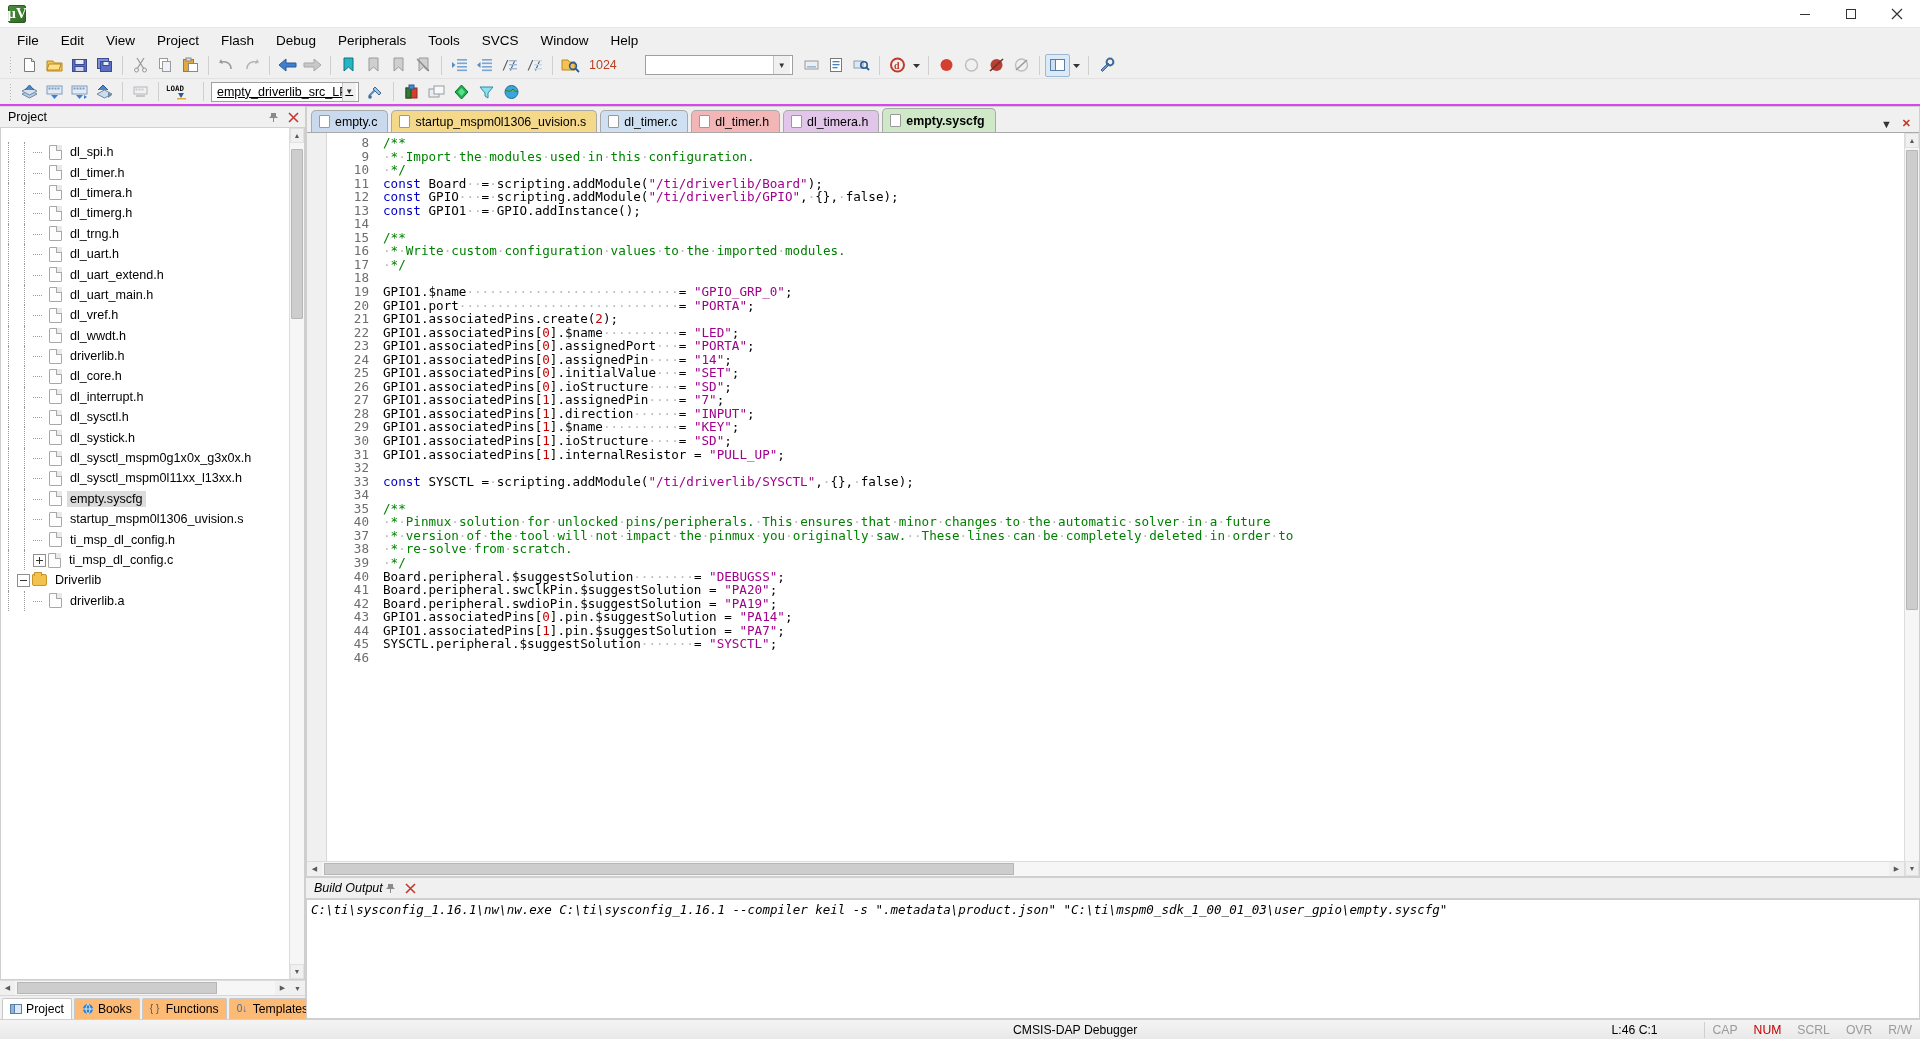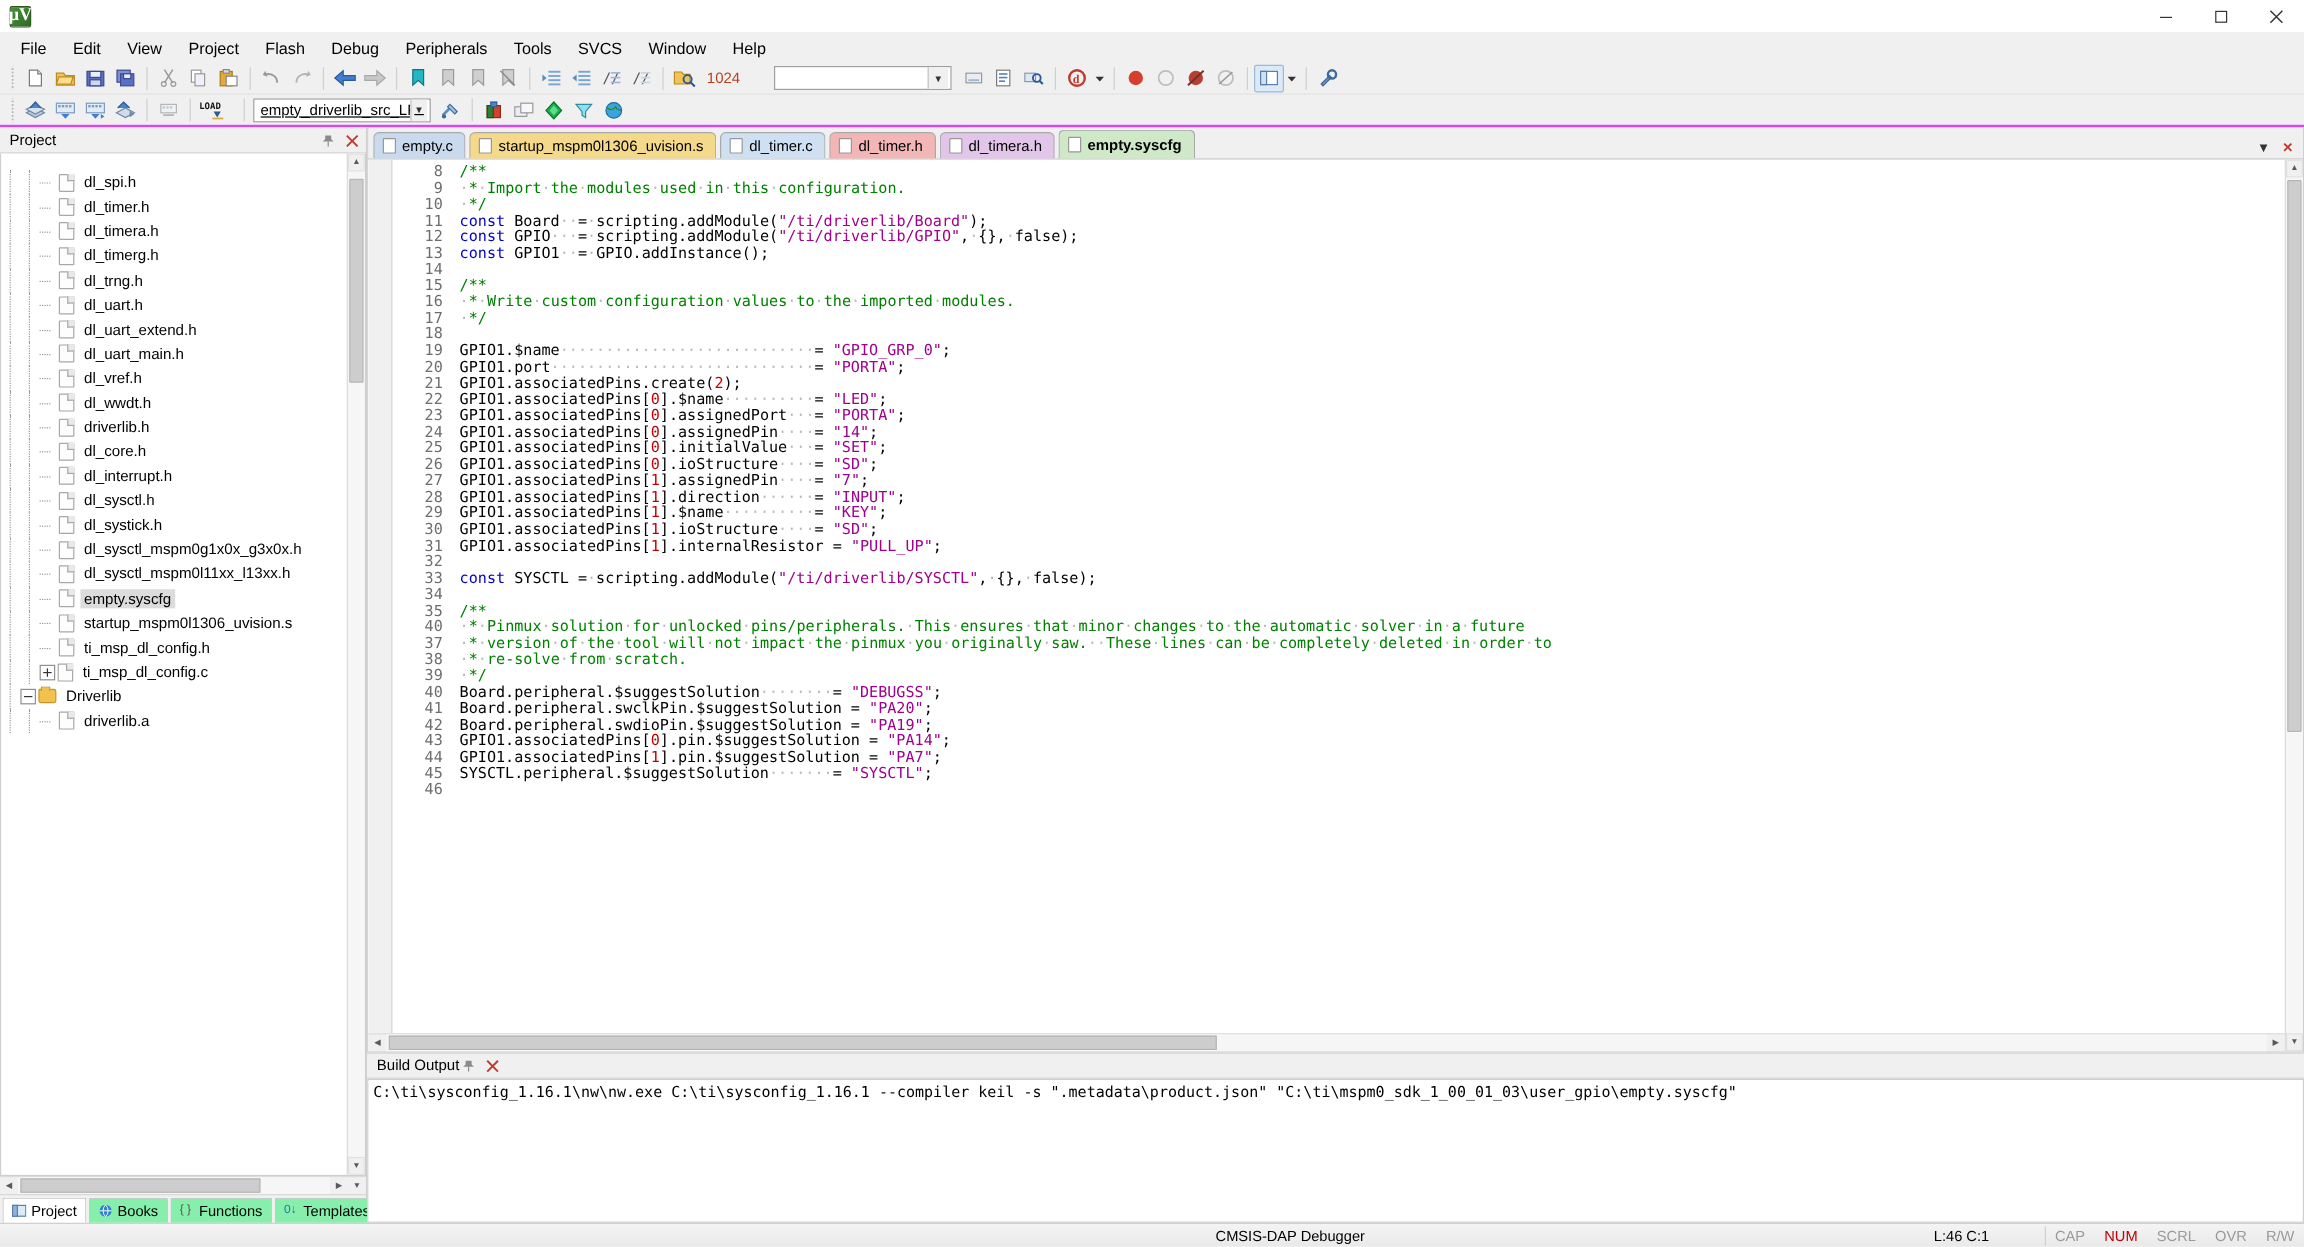--- a/index.html
+++ b/index.html
@@ -114,21 +114,21 @@
   .sb-thumb { position:absolute; left:1px; right:1px; background:#cdcdcd; border:1px solid #b6b6b6; border-radius:1px; }
   .hscroll-row { height:15px; display:flex; background:#f0f0f0; border-top:1px solid #dcdcdc; }
   .hs-arrow { width:15px; display:flex; align-items:center; justify-content:center; font-size:7px; color:#5a5a5a; }
   .hs-track { flex:1 1 auto; position:relative; background:#f6f6f6; }
   .hs-thumb { position:absolute; top:1px; bottom:1px; background:#cdcdcd; border:1px solid #b6b6b6; }
 
   
   .proj-tabs { height:24px; flex:0 0 24px; display:flex; align-items:flex-end; background:#f0f0f0;
                padding-left:2px; border-top:1px solid #d8d8d8; }
   .ptab { height:21px; display:flex; align-items:center; gap:4px; padding:0 7px; font-size:12.2px;
-          color:#000; border:1px solid #c8c8c8; border-bottom:none; background:#86efac;
+          color:#000; border:1px solid #c8c8c8; border-bottom:none; background:#fdba74;
           margin-right:2px; border-radius:2px 2px 0 0; white-space:nowrap; }
   .ptab.active { background:#fff; }
   .ptico { width:12px; height:12px; display:inline-block; }
 
   
   .editor-area { flex:1 1 auto; display:flex; flex-direction:column; min-height:0; background:#f0f0f0;
                  border:1px solid #cfcfcf; }
   .tabrow { height:25px; flex:0 0 25px; display:flex; align-items:flex-end; background:#f0f0f0;
             padding-left:4px; position:relative; }
   .etab { height:22px; display:flex; align-items:center; gap:5px; padding:0 10px 0 7px;
@@ -148,21 +148,21 @@
   .codebox { flex:1 1 auto; padding-top:3px; padding-left:8px; font-family:"DejaVu Sans Mono", monospace;
              font-size:12.6px; line-height:13.55px; color:#000; white-space:pre; overflow:hidden; }
   .codebox .ln { height:13.55px; }
   .kw { color:#0000c8; }
   .str { color:#a0008c; }
   .num { color:#c00000; }
   .cmt { color:#008000; }
   .dot-sp { color:#b9b9b9; }
 
   
-  .build-panel { flex:0 0 auto; display:flex; flex-direction:column; background:#f0f0f0; }
+  .build-panel { flex:0 0 auto; display:flex; flex-direction:column; background:#f0f0f0;font-style:italic; }
   .build-head { height:22px; display:flex; align-items:center; background:#f0f0f0;
                 border-top:1px solid #d0d0d0; border-bottom:1px solid #d0d0d0;
                 font-size:12.5px; padding-left:8px; }
   .build-body { height:120px; background:#fff; border:1px solid #cfcfcf; display:flex; flex-direction:column; }
   .build-text { flex:1 1 auto; font-family:"DejaVu Sans Mono", monospace; font-size:12.5px;
                 color:#000; padding:2px 4px; white-space:pre; overflow:hidden; }
 
   
   .statusbar { height:20px; flex:0 0 20px; display:flex; align-items:center;
                background:linear-gradient(#f4f4f4,#e9e9e9); border-top:1px solid #d0d0d0;

